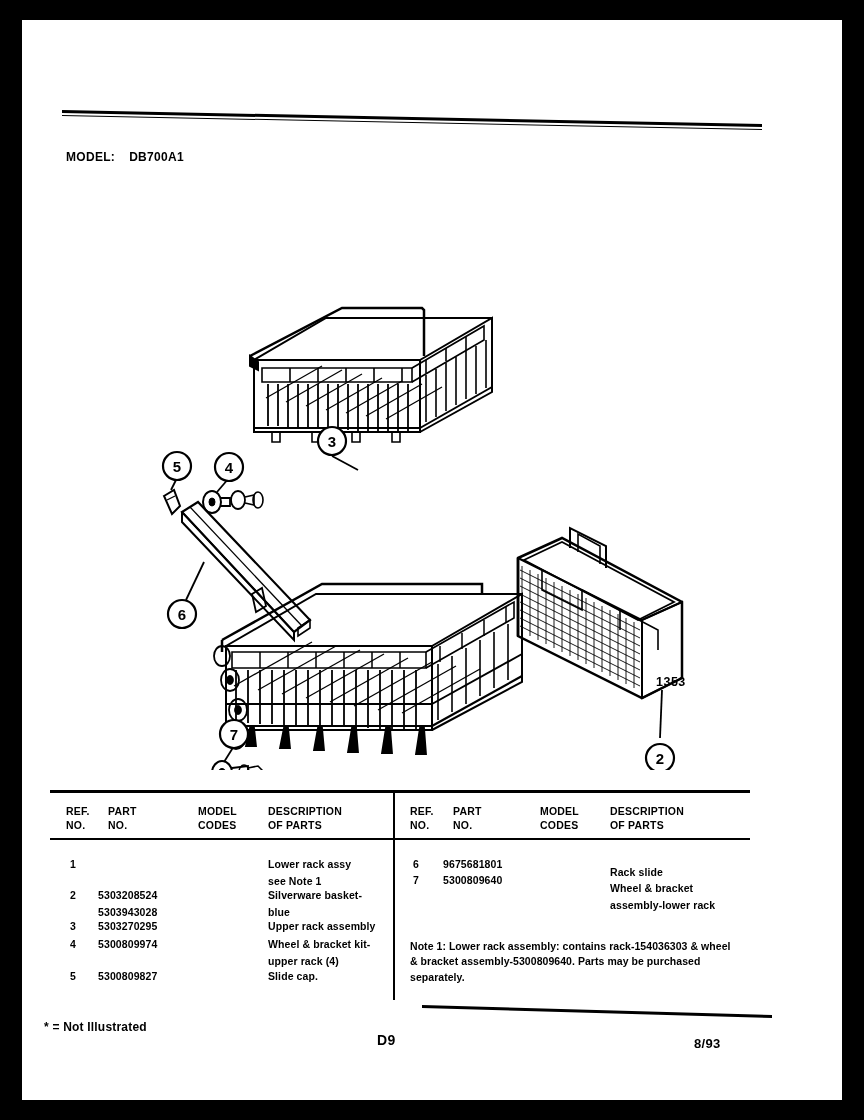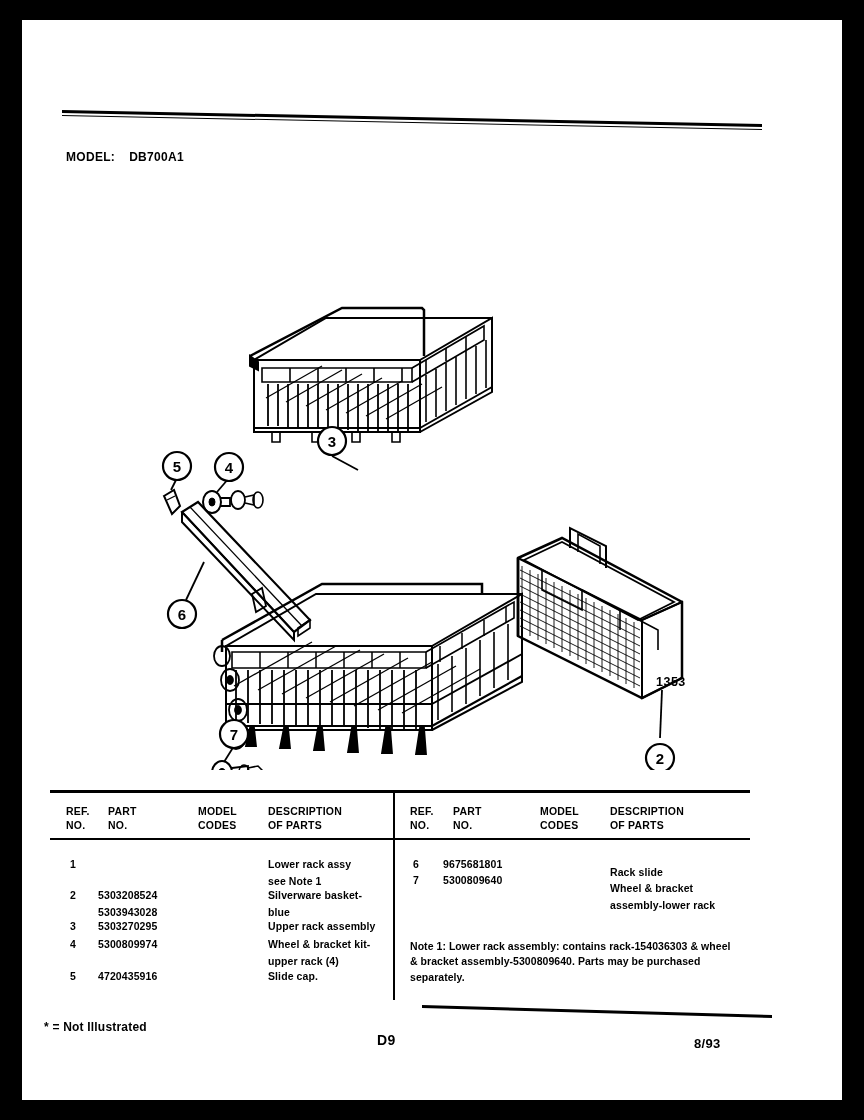--- a/index.html
+++ b/index.html
@@ -545,21 +545,21 @@
 
     <div class="rowtext" style="left:20px; top:128px;">3</div>
     <div class="rowtext" style="left:48px; top:128px;">5303270295</div>
     <div class="rowtext desc" style="left:218px; top:128px;">Upper rack assembly</div>
 
     <div class="rowtext" style="left:20px; top:146px;">4</div>
     <div class="rowtext" style="left:48px; top:146px;">5300809974</div>
     <div class="rowtext desc" style="left:218px; top:146px;">Wheel &amp; bracket kit-<br>upper rack (4)</div>
 
     <div class="rowtext" style="left:20px; top:178px;">5</div>
-    <div class="rowtext" style="left:48px; top:178px;">4720435916</div>
+    <div class="rowtext" style="left:48px; top:178px;">5300809827</div>
     <div class="rowtext desc" style="left:218px; top:178px;">Slide cap.</div>
 
     <div class="rowtext" style="left:363px; top:66px;">6</div>
     <div class="rowtext" style="left:393px; top:66px;">9675681801</div>
     <div class="rowtext desc" style="left:560px; top:74px; width:150px;">Rack slide</div>
 
     <div class="rowtext" style="left:363px; top:82px;">7</div>
     <div class="rowtext" style="left:393px; top:82px;">5300809640</div>
     <div class="rowtext desc" style="left:560px; top:90px; width:155px;">Wheel &amp; bracket<br>assembly-lower rack</div>
 

